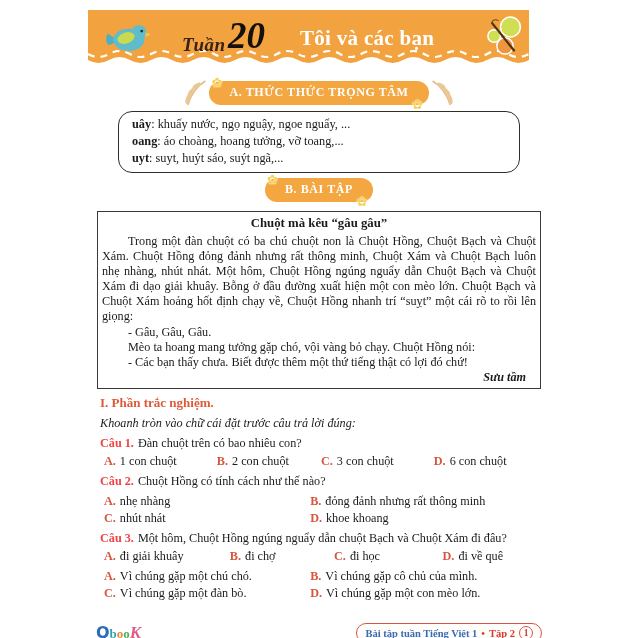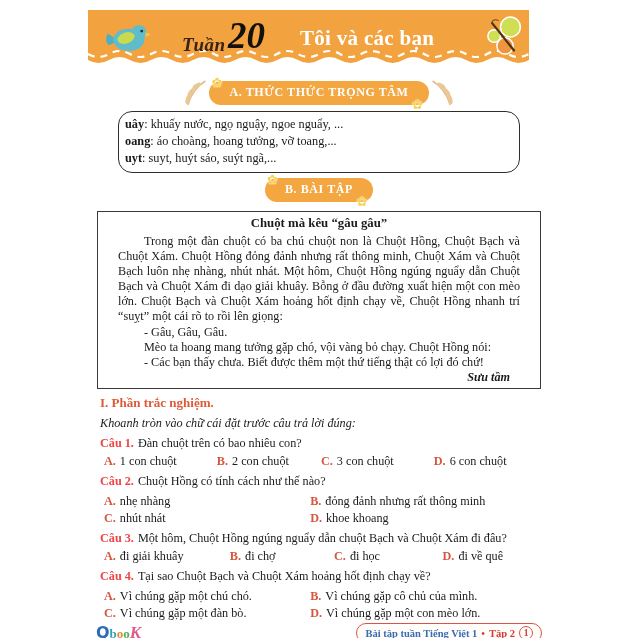--- a/index.html
+++ b/index.html
@@ -29,25 +29,25 @@
            letter-spacing: 0.6px; }
   .flower { position: absolute; color: #F7D24B; font-size: 13px; line-height: 1;
             text-shadow: 0 0 1px #fff, 0 0 2px #fff; font-family: "DejaVu Sans", sans-serif; }
   .flower.tl { left: 2px; top: -5px; }
   .flower.br { right: 5px; bottom: -6px; }
   .branch { display: inline-block; vertical-align: middle; }
   .branch.right { transform: scaleX(-1); }
 
   
   .kbox { margin: 4px 30px 0; border: 1.5px solid #2e2e2e; border-radius: 14px;
-          padding: 4px 6px 5px; font-size: 12.3px; line-height: 1.38; }
+          padding: 4px 13px 5px; font-size: 12.3px; line-height: 1.38; }
   .kbox b { font-weight: bold; }
 
   
-  .story { margin: 5px 9px 0; border: 1.5px solid #3a3a3a; padding: 4px 20px 3px;
+  .story { margin: 5px 9px 0; border: 1.5px solid #3a3a3a; padding: 4px 4px 3px;
            font-size: 12.2px; line-height: 1.24; text-align: justify; }
   .story-title { text-align: center; font-weight: bold; font-size: 12.8px; margin-bottom: 2px; }
   .story p.ind { text-indent: 26px; }
   .story p.dash { padding-left: 26px; text-align: left; }
   .story-source { text-align: right; font-weight: bold; font-style: italic; padding-right: 10px; }
 
   
   .quiz { margin: 6px 12px 0; font-size: 12.2px; line-height: 1.23; }
   .quiz-head { color: #DC5A38; font-weight: bold; font-size: 13px; }
   .instr { font-style: italic; margin-top: 5px; }
@@ -181,23 +181,20 @@
     <div class="q">
       <span class="q-label">Câu 3.</span><span>Một hôm, Chuột Hồng ngúng nguẩy dẫn chuột Bạch và Chuột Xám đi đâu?</span>
     </div>
     <div class="opts-row q3">
       <span class="o1"><span class="opt-letter">A.</span><span>đi giải khuây</span></span>
       <span class="o2"><span class="opt-letter">B.</span><span>đi chợ</span></span>
       <span class="o3"><span class="opt-letter">C.</span><span>đi học</span></span>
       <span class="o4"><span class="opt-letter">D.</span><span>đi về quê</span></span>
     </div>
 
-    <div class="q">
-      <span class="q-label">Câu 4.</span><span>Tại sao Chuột Bạch và Chuột Xám hoảng hốt định chạy về?</span>
-    </div>
     <div class="opts-grid">
       <span><span class="opt-letter">A.</span><span>Vì chúng gặp một chú chó.</span></span>
       <span><span class="opt-letter">B.</span><span>Vì chúng gặp cô chủ của mình.</span></span>
       <span><span class="opt-letter">C.</span><span>Vì chúng gặp một đàn bò.</span></span>
       <span><span class="opt-letter">D.</span><span>Vì chúng gặp một con mèo lớn.</span></span>
     </div>
   </div>
 
   <div class="footer">
     <span class="logo">

